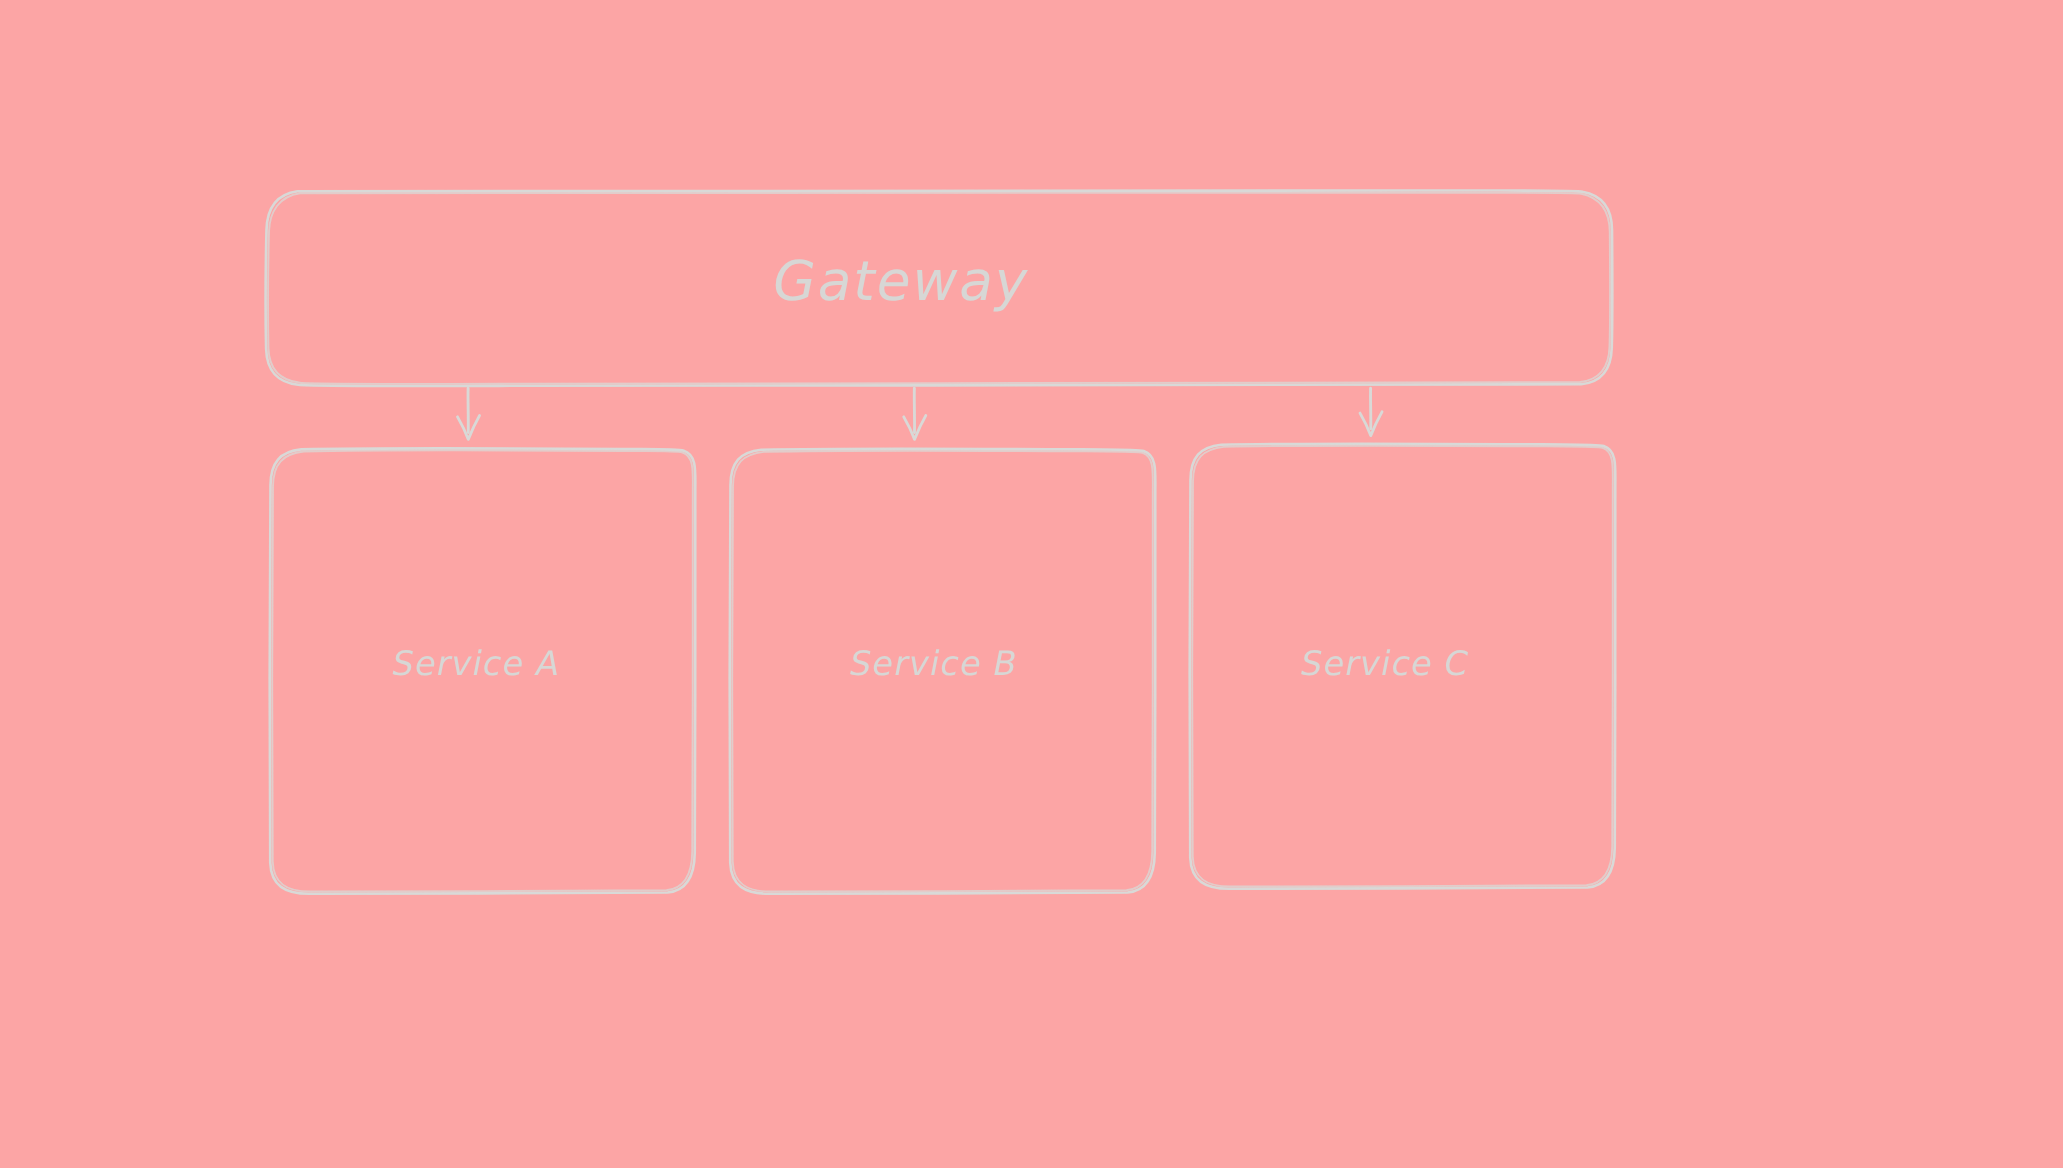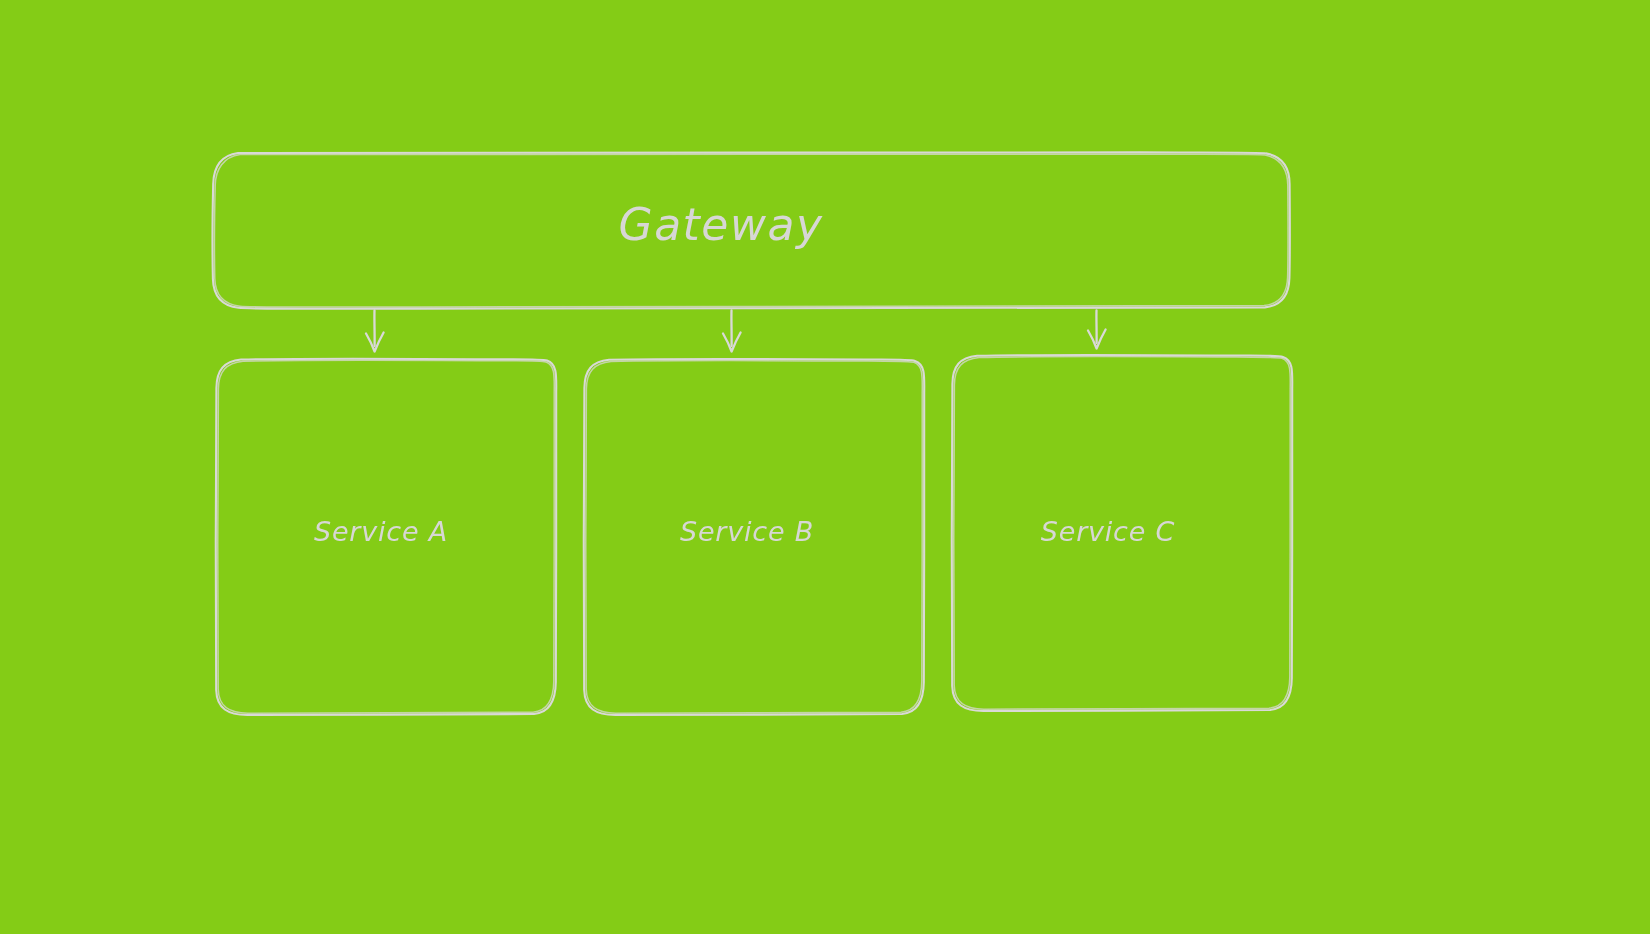--- a/index.html
+++ b/index.html
@@ -66,21 +66,21 @@
     fill: none;
     stroke: #d9d9d7;
     stroke-width: 2.3;
     stroke-linecap: round;
     stroke-linejoin: round;
   }
 </style>
 </head>
 <body style="background: rgb(18, 18, 18);">
 
-<div id="canvas-root" style="background: #84cc16;">
+<div id="canvas-root" style="background: #fca5a5;">
 
   <svg id="diagram-svg" width="1650" height="934" viewBox="0 0 1650 934" xmlns="http://www.w3.org/2000/svg">
 
     <g>
 
       <path class="sketch-stroke" d="M 238 153
                C 320 151.2, 700 151.8, 1140 152.4
                C 1210 152.6, 1262 152.0, 1266 153.4
                C 1283 156.5, 1289.5 168, 1289.6 184
                C 1289.8 210, 1290.2 250, 1289.4 278

